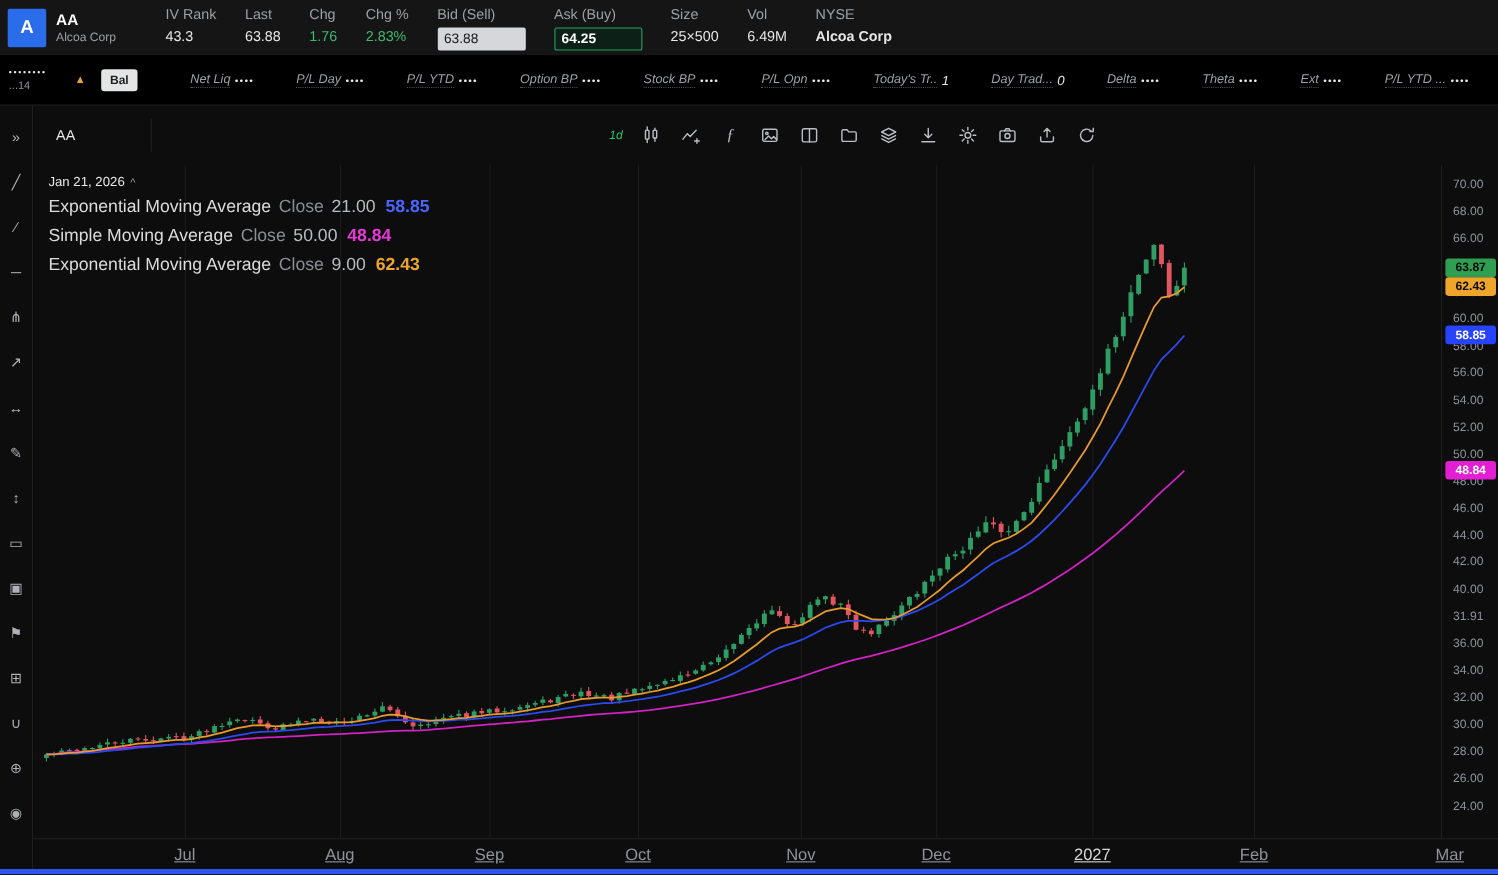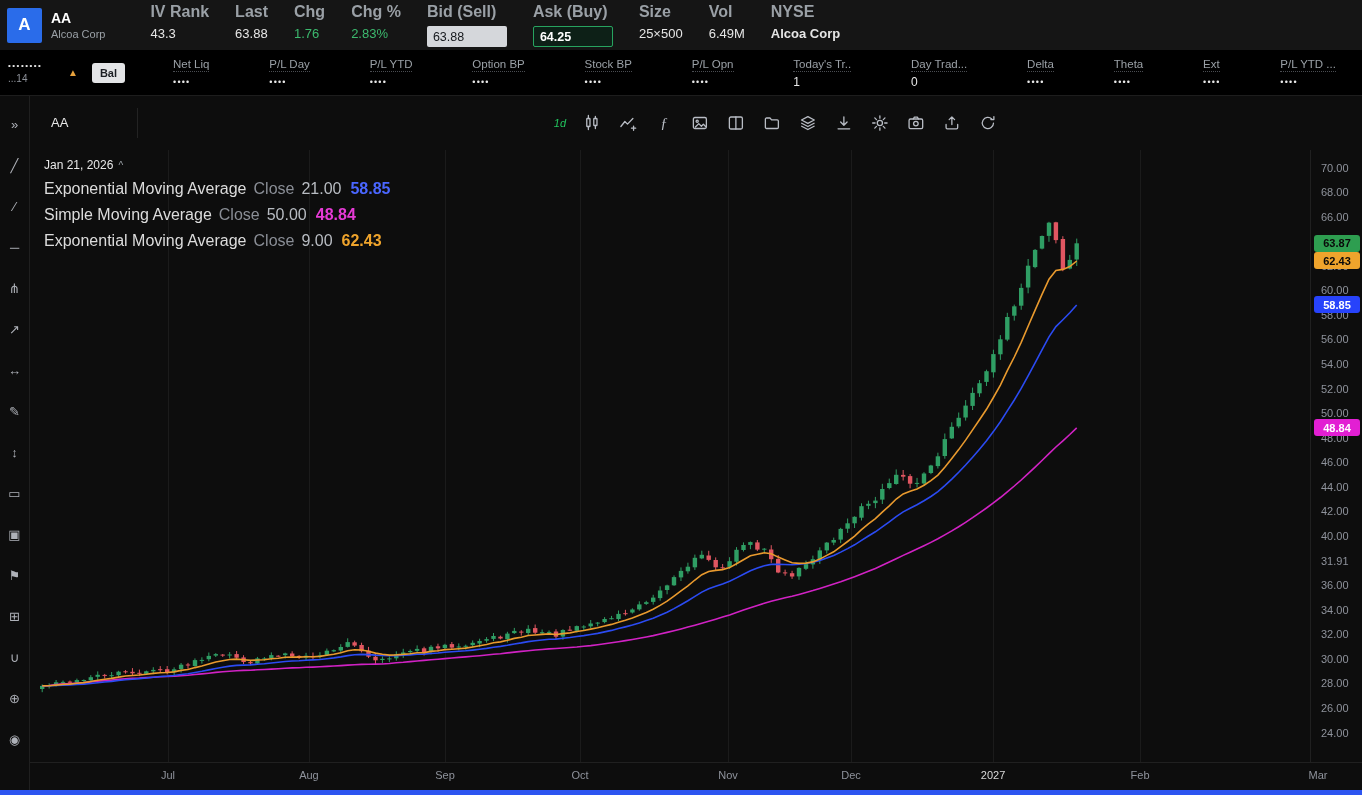--- a/index.html
+++ b/index.html
@@ -8,37 +8,37 @@
 
   
   .topbar{position:absolute;top:0;left:0;right:0;height:50px;background:#151515;display:flex;align-items:center;}
   .logo{width:35px;height:35px;margin-left:7px;background:#2a6cea;display:flex;align-items:center;justify-content:center;
     color:#fff;font-weight:700;font-size:17px;border-radius:2px;flex:0 0 auto;}
   .symblk{margin-left:9px;display:flex;flex-direction:column;gap:2px;}
   .symblk .s{font-size:14px;font-weight:700;color:#fff;}
   .symblk .c{font-size:11px;color:#9aa0a6;}
   .hfields{display:flex;margin-left:45px;gap:26px;align-items:flex-start;}
   .hf{display:flex;flex-direction:column;gap:5px;}
-  .hf .lbl{font-size:16px;color:#9aa0a6;white-space:nowrap;font-weight:bold;}
+  .hf .lbl{font-size:13px;color:#9aa0a6;white-space:nowrap;}
   .hf .val{font-size:13px;color:#e6e6e6;white-space:nowrap;}
   .hf .val.up{color:#3cb96e;}
   .hf .box{width:80px;height:21px;display:flex;align-items:center;padding-left:6px;font-size:12.5px;border-radius:2px;box-sizing:border-box;}
   .hf .box.bid{background:#d5d7db;color:#15181c;}
   .hf .box.ask{background:#0d2017;border:1px solid #27a35f;color:#fff;font-weight:600;}
   .hf.exchange .val{font-weight:700;}
 
   
   .acctbar{position:absolute;top:50px;left:0;right:0;height:45px;background:#000;display:flex;align-items:center;}
   .acct-ids{margin-left:8px;width:56px;display:flex;flex-direction:column;gap:3px;}
   .acct-dots{color:#e8e8e8;font-size:8px;letter-spacing:1.5px;line-height:8px;}
   .acct-num{color:#8d9199;font-size:10px;}
   .tri{color:#e8a33d;font-size:10px;margin:0 14px 0 4px;}
   .balbtn{background:#e3e4e6;color:#1b1e23;font-size:11px;font-weight:600;border:none;border-radius:3px;padding:4px 8px;cursor:pointer;}
   .afields{flex:1;display:flex;justify-content:space-between;margin-left:48px;margin-right:26px;}
-  .af{display:flex;flex-direction:column;gap:4px;}
+  .af{display:flex;align-items:center;gap:4px;font-style:italic;}
   .af .lbl{font-size:11.5px;color:#9aa0a6;border-bottom:1px dotted #4a4d52;padding-bottom:1px;white-space:nowrap;}
   .af .val{font-size:9px;letter-spacing:1.2px;color:#e8e8e8;line-height:12px;}
   .af .val.num{font-size:12px;letter-spacing:0;}
 
   
   .main{position:absolute;top:95px;bottom:5px;left:0;right:0;display:flex;background:#0d0d0d;border-top:1px solid #1d1d1d;box-sizing:border-box;}
   .sidebar{width:30px;border-right:1px solid #1f1f1f;display:flex;flex-direction:column;align-items:center;
     padding-top:20px;gap:24px;box-sizing:border-box;flex:0 0 auto;}
   .tool{color:#aeb1b8;font-size:13px;width:22px;height:17px;display:flex;align-items:center;justify-content:center;cursor:pointer;}
 
@@ -51,21 +51,21 @@
   .tbi svg{stroke:#b9bdc5;fill:none;stroke-width:1.3;stroke-linecap:round;stroke-linejoin:round;}
   .tbi.interval{width:auto;padding:0 3px;font-size:11px;color:#22c55e;font-style:italic;}
 
   .pane{flex:1;position:relative;min-height:0;}
   #plot{position:absolute;left:0;top:0;display:block;}
   .paxis{position:absolute;top:0;right:0;width:52px;bottom:28px;border-left:1px solid #202020;box-sizing:border-box;}
   .ptick{position:absolute;left:10px;font-size:11px;color:#8f939c;}
   .pbadge{position:absolute;left:3px;min-width:46px;height:17px;border-radius:3px;font-size:11px;font-weight:700;
     display:flex;align-items:center;justify-content:center;box-sizing:border-box;}
   .taxis{position:absolute;left:0;right:0;bottom:0;height:28px;border-top:1px solid #202020;box-sizing:border-box;}
-  .ttick{position:absolute;top:6px;font-size:11px;color:#8f939c;transform:translateX(-50%);}
+  .ttick{position:absolute;top:6px;font-size:15px;color:#8f939c;transform:translateX(-50%);text-decoration:underline;}
   .ttick.em{color:#d8d8d8;}
 
   .legend{position:absolute;left:14px;top:8px;}
   .lg-date{font-size:12px;color:#e8e8e8;margin-bottom:8px;cursor:pointer;}
   .lg-caret{color:#9aa0a6;font-size:10px;margin-left:5px;}
   .lg-row{font-size:16px;color:#dcdcdc;margin-bottom:8px;cursor:pointer;}
   .lg-src{color:#8a8e96;margin-left:7px;}
   .lg-len{color:#b8bcc2;margin-left:7px;}
   .lg-val{margin-left:9px;font-weight:600;}
 

